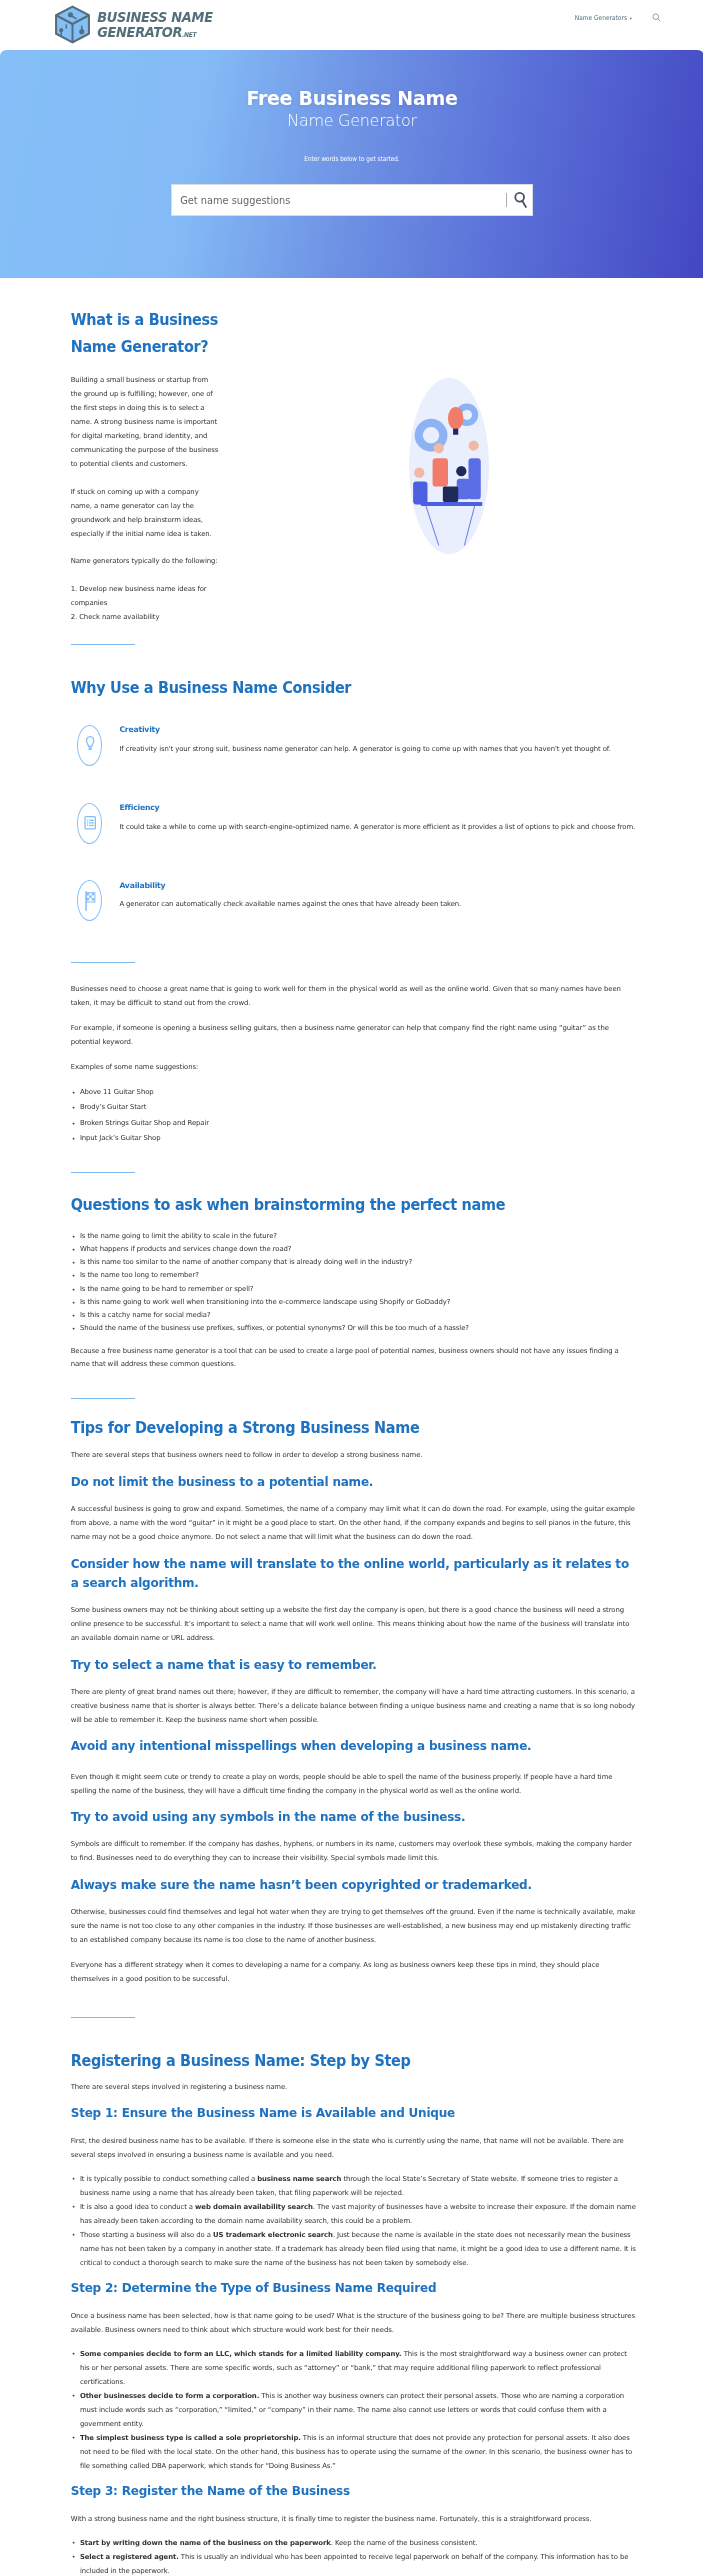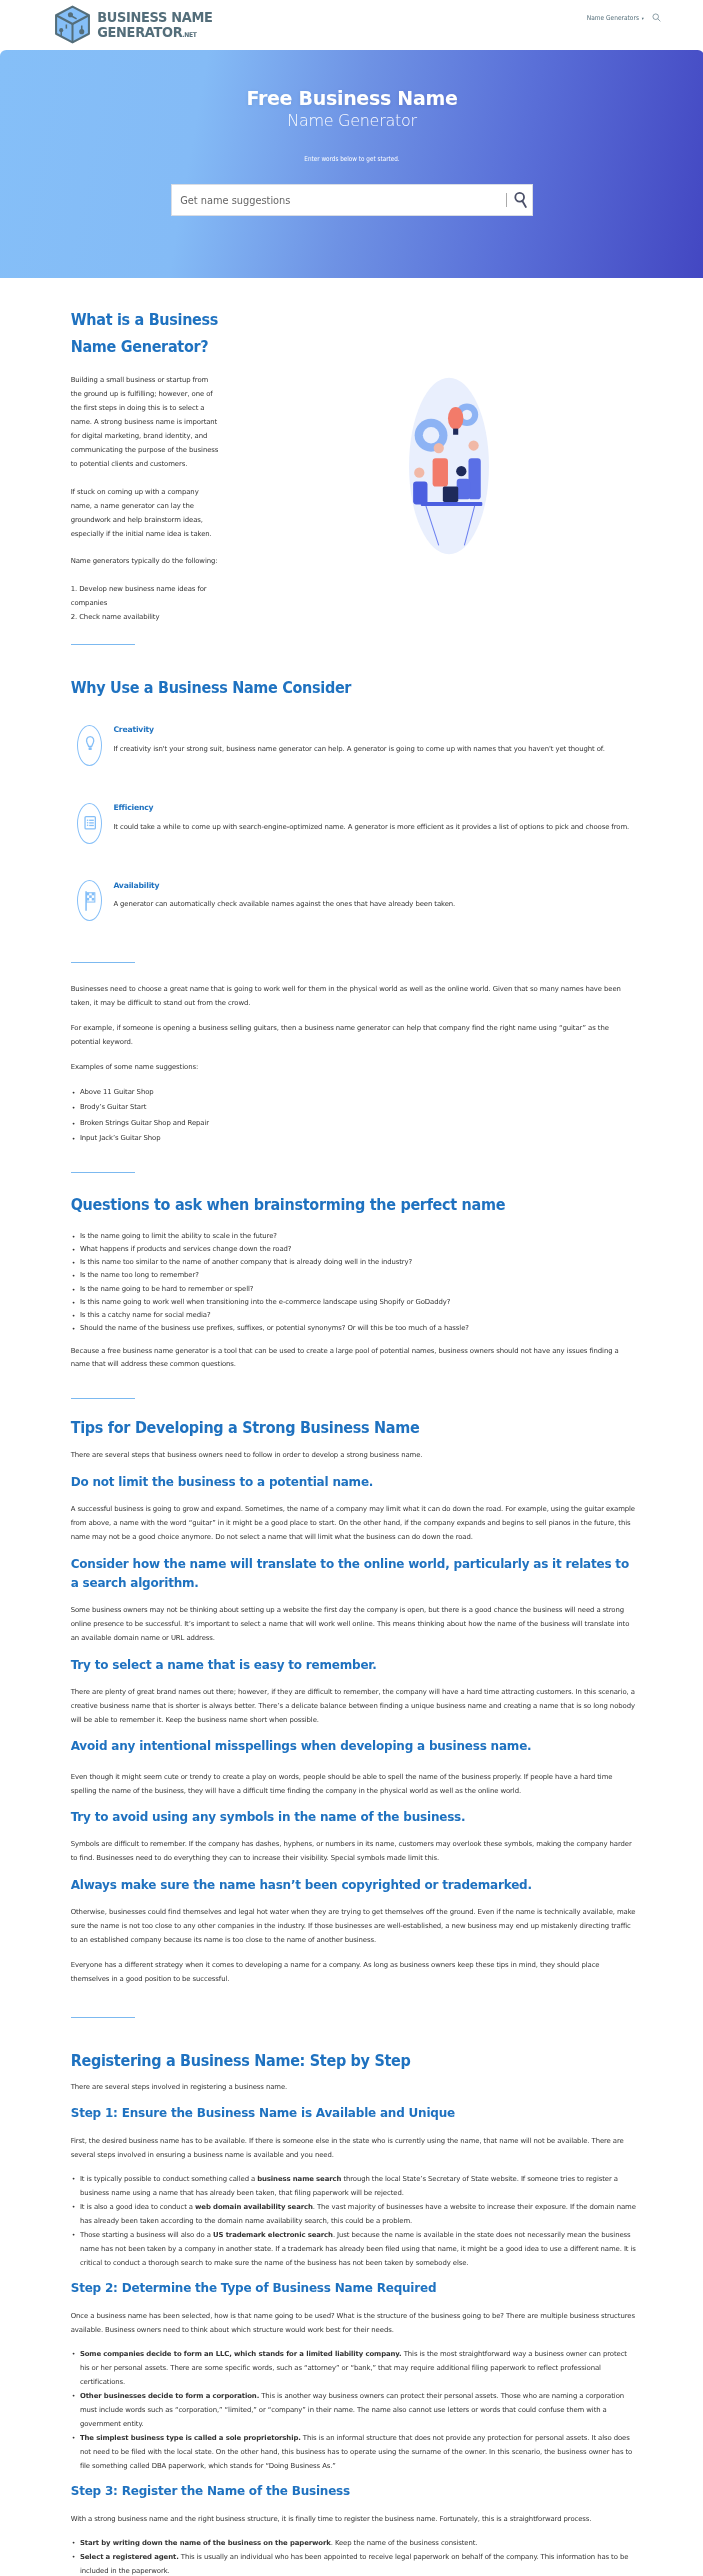--- a/index.html
+++ b/index.html
@@ -3,25 +3,25 @@
 <meta charset="utf-8">
 <style>
   * { box-sizing: border-box; margin: 0; padding: 0; }
   html, body { width: 704px; background: #ffffff; }
   body { font-family: "DejaVu Sans", "Liberation Sans", sans-serif; color: #333333; }
 
   
   .site-header { height: 50px; position: relative; background: #fff; }
   .logo { position: absolute; left: 54px; top: 5.2px; display: flex; align-items: center; gap: 6.2px; text-decoration: none; }
   .logo-mark { width: 37px; height: 39px; }
-  .logo-text { color: #546e7a; font-family: "DejaVu Sans", sans-serif; font-weight: bold; font-stretch: condensed; line-height: 1.02; letter-spacing: -0.3px; }
+  .logo-text { color: #546e7a; font-family: "DejaVu Sans", sans-serif; font-weight: bold; font-stretch: condensed; line-height: 1.02; letter-spacing: -0.3px; font-style: italic; }
   .logo-text .l1 { font-size: 14.4px; display: block; }
   .logo-text .l2 { font-size: 14.4px; display: block; }
   .logo-text .tld { font-size: 6.7px; }
-  .nav { position: absolute; right: 43px; top: 13.4px; display: flex; align-items: center; gap: 8px; }
+  .nav { position: absolute; right: 43px; top: 13.4px; display: flex; align-items: center; gap: 20px; }
   .nav-link { color: #546e7a; font-size: 6.7px; text-decoration: none; display: flex; align-items: center; gap: 3.1px; cursor: pointer; transform: scaleX(0.88); transform-origin: right center; }
   .nav-chevron { font-size: 4.6px; color: #546e7a; }
   .nav-search { width: 9.3px; height: 9.3px; cursor: pointer; }
 
   
   .hero { height: 228px; margin: 0; border-radius: 6.2px 6.2px 0 0;
     background: linear-gradient(100deg, #85bff8 0%, #84bbf6 28%, #6e92e4 50%, #5a70d8 72%, #4347c2 100%);
     text-align: center; color: #fff; position: relative; }
   .hero-title { padding-top: 37px; font-size: 19px; font-weight: bold; letter-spacing: -0.3px; text-shadow: 0 1px 4.1px rgba(0,0,0,0.08); }
   .hero-subtitle { font-size: 16px; font-weight: 200; margin-top: 2.1px; font-family: "DejaVu Sans", sans-serif; opacity: 0.97; letter-spacing: -0.3px; }
@@ -40,21 +40,21 @@
   .divider { width: 64px; height: 0.5px; background: #7cb9f0; }
 
   .intro { display: flex; justify-content: space-between; padding-top: 28px; }
   .intro-text { width: 150px; }
   .intro-text .h2 { width: 155px; line-height: 27px; }
   .intro-text p { margin-top: 13.4px; }
   .intro-text ol { margin-top: 13.4px; padding-left: 0; list-style: none; }
   .intro-illus { width: 82px; height: 180px; margin-right: 149px; margin-top: 70px; }
 
   .why { margin-top: 31px; }
-  .feature { display: flex; gap: 11px; margin-top: 20.6px; min-height: 57px; }
+  .feature { display: flex; gap: 17px; margin-top: 20.6px; min-height: 57px; }
   .feature:first-of-type { margin-top: 23px; }
   .feature-icon { width: 25px; height: 41px; border: 1px solid #85bff8; border-radius: 50%; margin-left: 6.7px; margin-top: 1.5px; display: flex; align-items: center; justify-content: center; flex-shrink: 0; }
   .feature-body { padding-left: 0; }
   .feature-body .h3 { font-size: 7.7px; margin-bottom: 4.1px; line-height: 14.4px; }
 
   .section { margin-top: 26px; }
   .section p { margin-top: 11.3px; }
   ul.bullets { margin-top: 10.3px; padding-left: 4.6px; list-style: none; }
   ul.bullets li { position: relative; padding-left: 4.6px; }
   ul.bullets li::before { content: "•"; position: absolute; left: -3.6px; font-size: 6.2px; }

